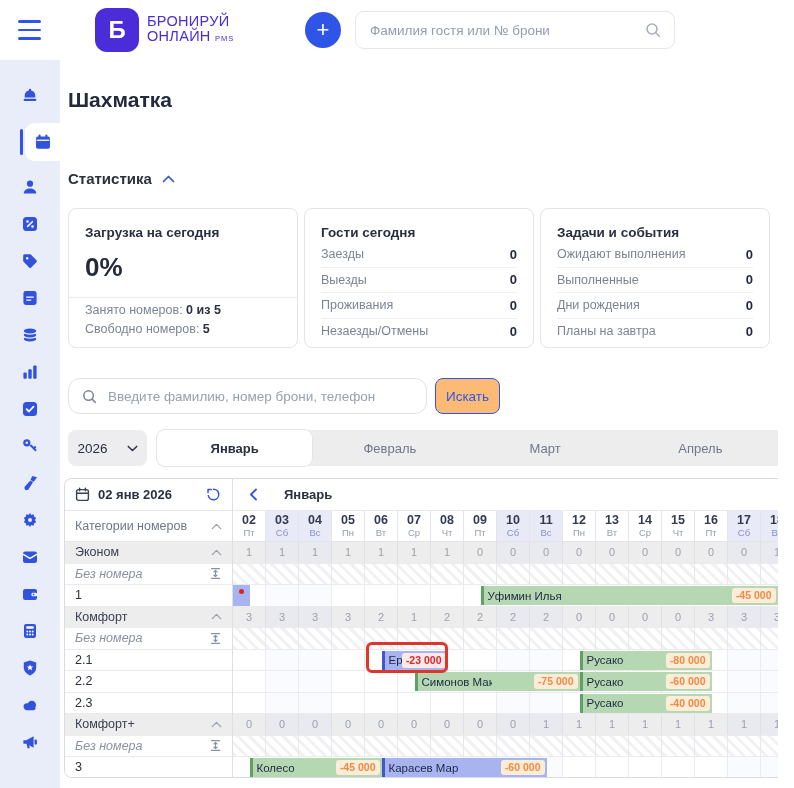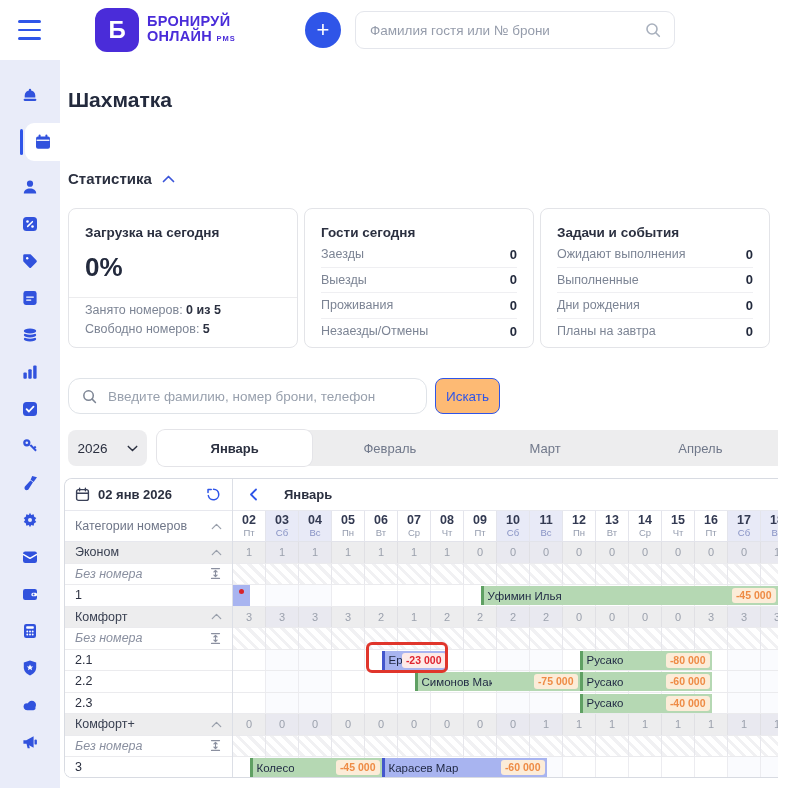--- a/index.html
+++ b/index.html
@@ -6,21 +6,21 @@
   html,body { background:#fff; }
   .app { position:relative; width:794px; height:788px; overflow:hidden; background:#fff;
          font-family:"Liberation Sans", sans-serif; color:#2b3040; }
 
   
   .topbar { position:absolute; left:0; top:0; width:794px; height:60px; background:#fff; z-index:30; }
   .hamburger { position:absolute; left:18px; top:20px; width:23px; height:20px; display:flex; flex-direction:column; justify-content:space-between; cursor:pointer; }
   .hamburger span { display:block; height:2.6px; border-radius:2px; background:#2f55e8; }
   .logo { position:absolute; left:95px; top:8px; display:flex; align-items:center; gap:8px; }
   .logo-badge { width:44px; height:44px; border-radius:12px; background:#4a2cd9; color:#fff; display:flex; align-items:center; justify-content:center; font-size:24px; font-weight:bold; }
-  .logo-text { display:flex; flex-direction:column; line-height:15px; font-weight:bold; color:#4a2cd9; font-size:14.5px; letter-spacing:.3px; }
+  .logo-text { display:flex; flex-direction:column; line-height:15px; font-weight:normal; color:#4a2cd9; font-size:14.5px; letter-spacing:.3px; }
   .logo-text i { font-style:normal; font-size:7.5px; letter-spacing:1px; }
   .add-btn { position:absolute; left:305px; top:12px; width:36px; height:36px; border-radius:50%; background:#2f55e8; color:#fff; border:none; font-size:22px; line-height:34px; text-align:center; cursor:pointer; }
   .top-search { position:absolute; left:355px; top:11px; width:320px; height:38px; border:1px solid #e4e6ec; border-radius:9px; display:flex; align-items:center; background:#fff; }
   .top-search input { flex:1; border:none; outline:none; background:transparent; padding:0 8px 0 14px; font-size:13.5px; color:#2b3040; font-family:inherit; }
   .top-search input::placeholder { color:#959cab; }
   .top-search .sic { margin-right:12px; color:#a8b0bd; display:flex; }
 
   
   .sidebar { position:absolute; left:0; top:60px; width:60px; height:728px; background:#e9ecf9; display:flex; flex-direction:column; align-items:stretch; padding-top:26px; gap:15px; z-index:20; }
   .side-item { height:22px; display:flex; align-items:center; justify-content:center; cursor:pointer; flex:none; }

